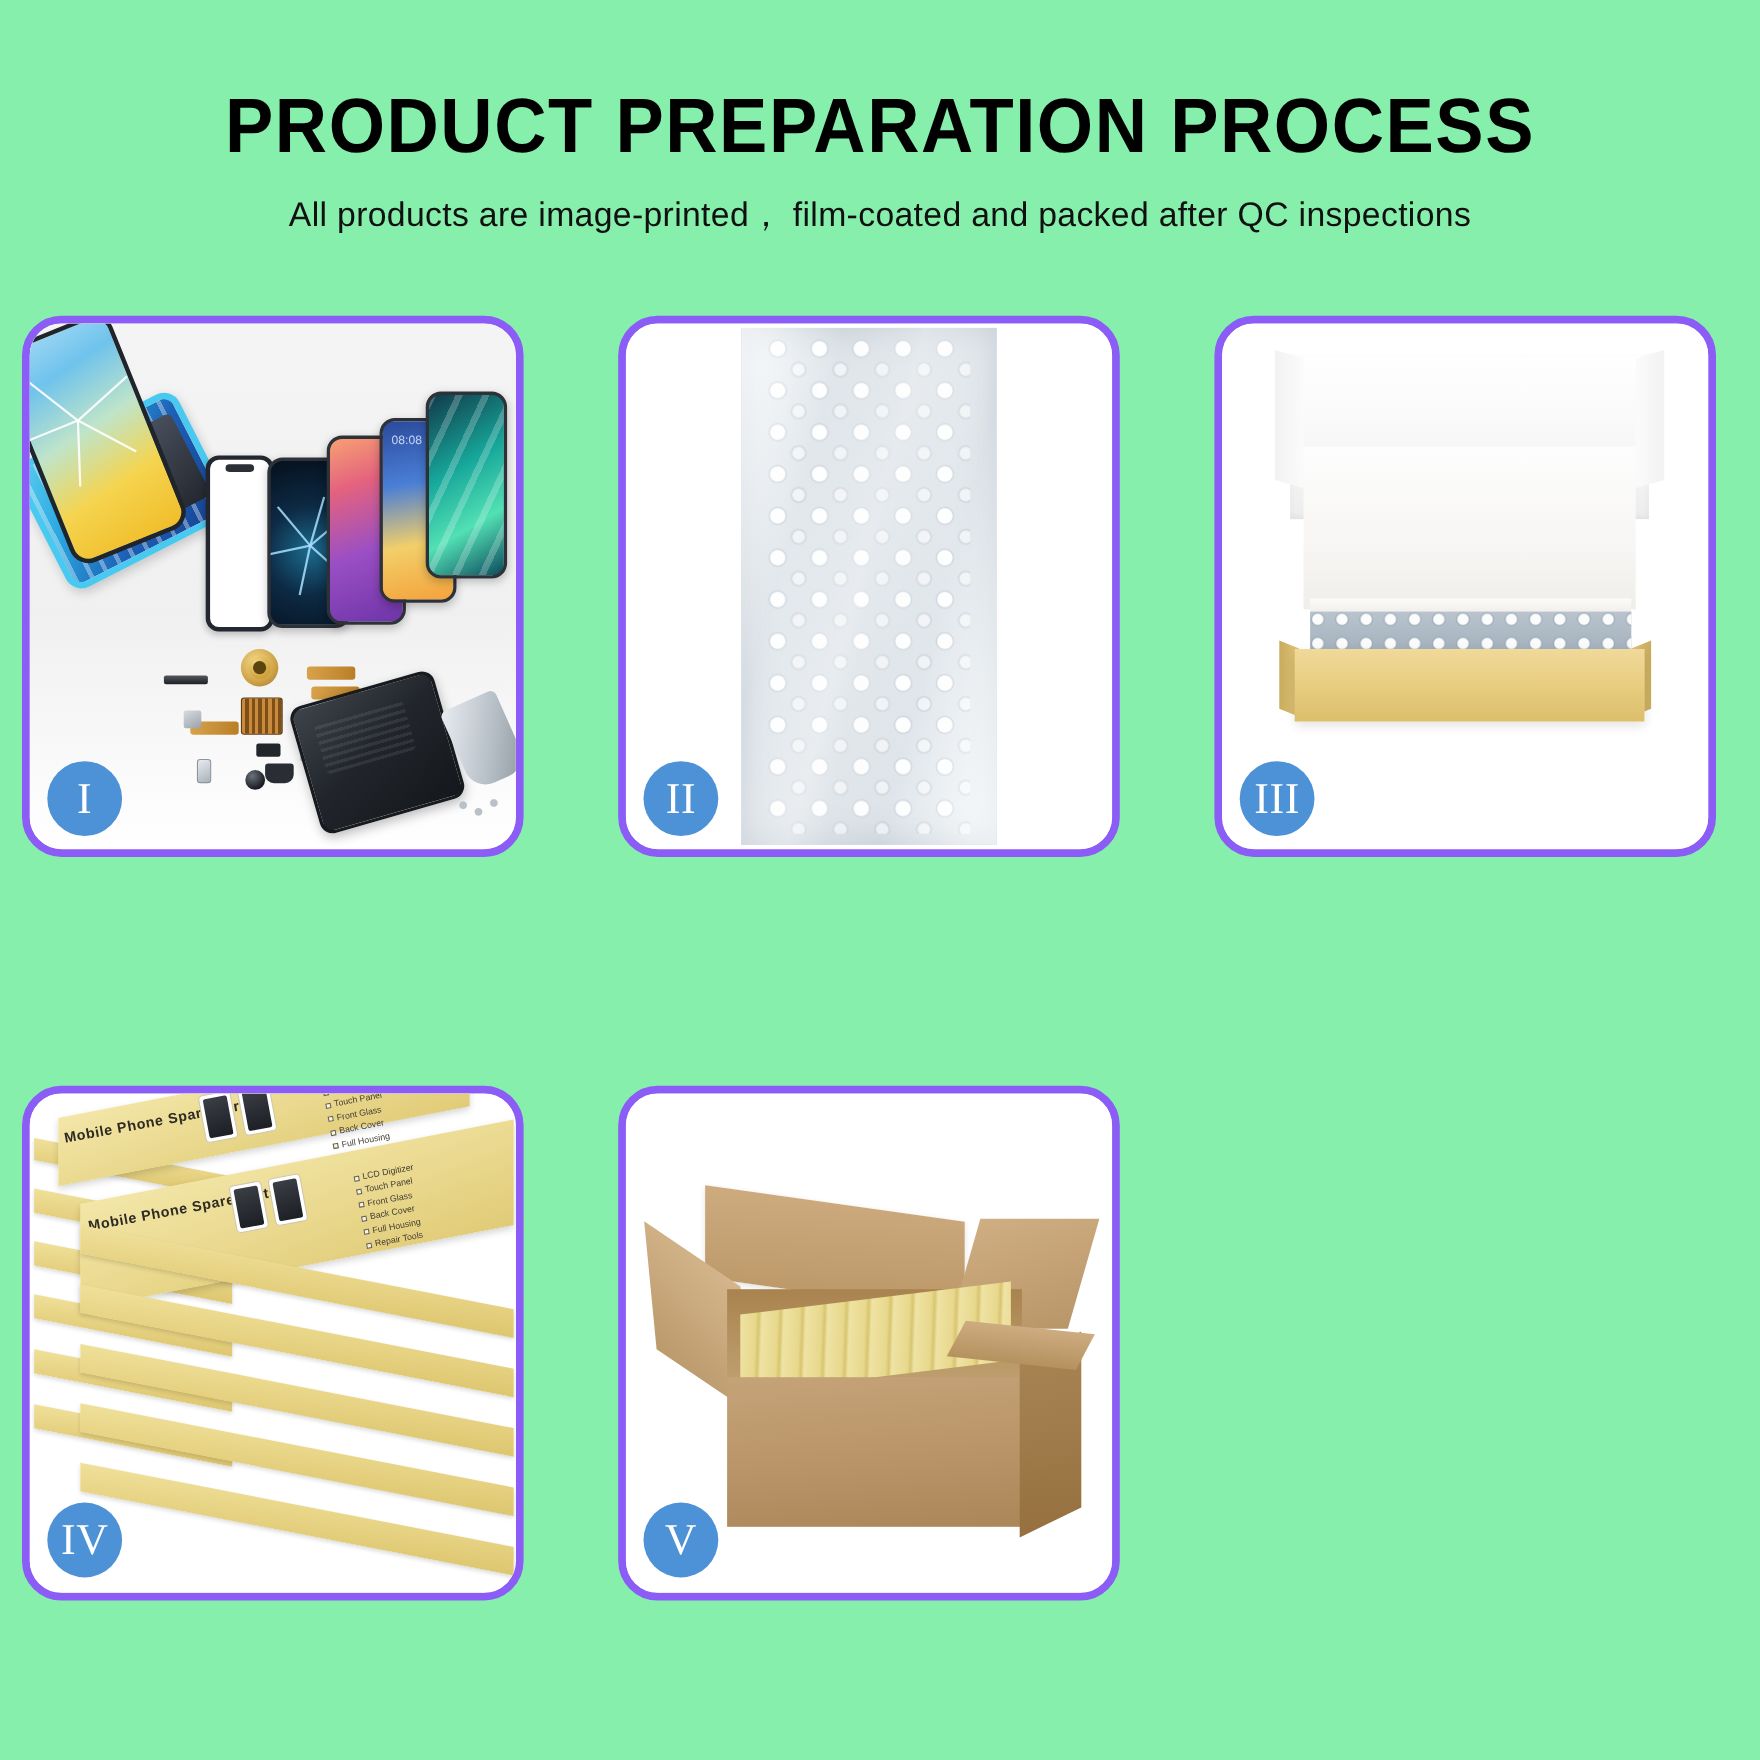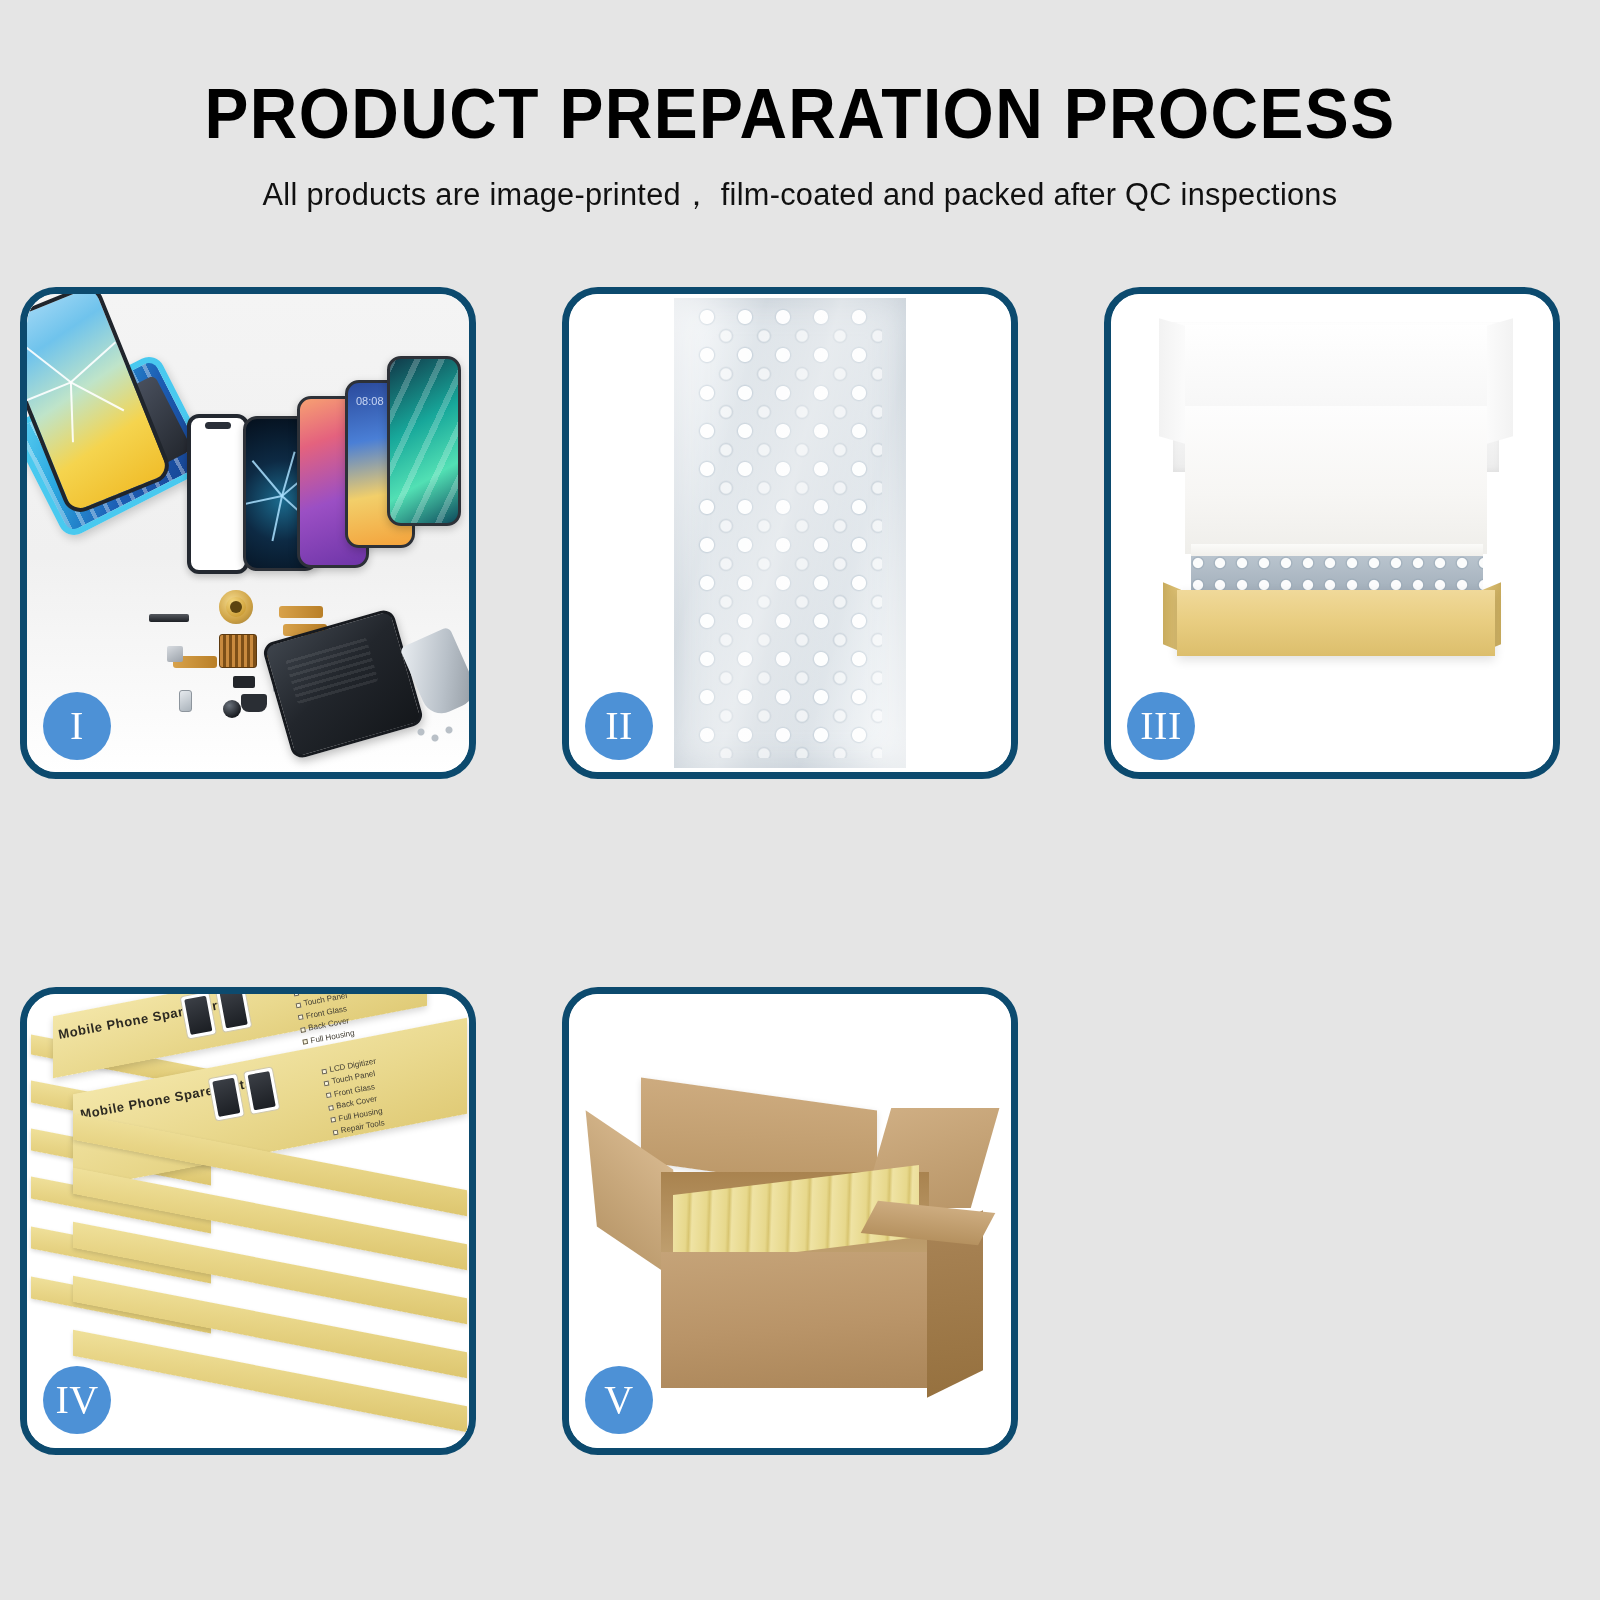--- a/index.html
+++ b/index.html
@@ -9,21 +9,21 @@
     height: 1600px;
     background: #ffffff;
     font-family: "Liberation Sans", sans-serif;
     overflow: hidden;
   }
 
   #page {
     position: relative;
     width: 1600px;
     height: 1600px;
-    background: #e5e5e5;
+    background: #86efac;
   }
 
   
   .header {
     position: absolute;
     top: 78px;
     left: 0;
     width: 1600px;
     text-align: center;
   }
@@ -55,21 +55,21 @@
     left: 20px;
     width: 1560px;
   }
   .row { position: relative; height: 495px; }
   .row.row2 { margin-top: 205px; }
 
   .panel {
     position: absolute;
     width: 456px;
     height: 492px;
-    border: 7px solid #0c4a6e;
+    border: 7px solid #8b5cf6;
     border-radius: 36px;
     background: #ffffff;
     overflow: hidden;
   }
   .panel.p1 { left: 0px; }
   .panel.p2 { left: 542px; }
   .panel.p3 { left: 1084px; }
   .row.row2 .panel { height: 468px; }
 
   .panel-inner {

